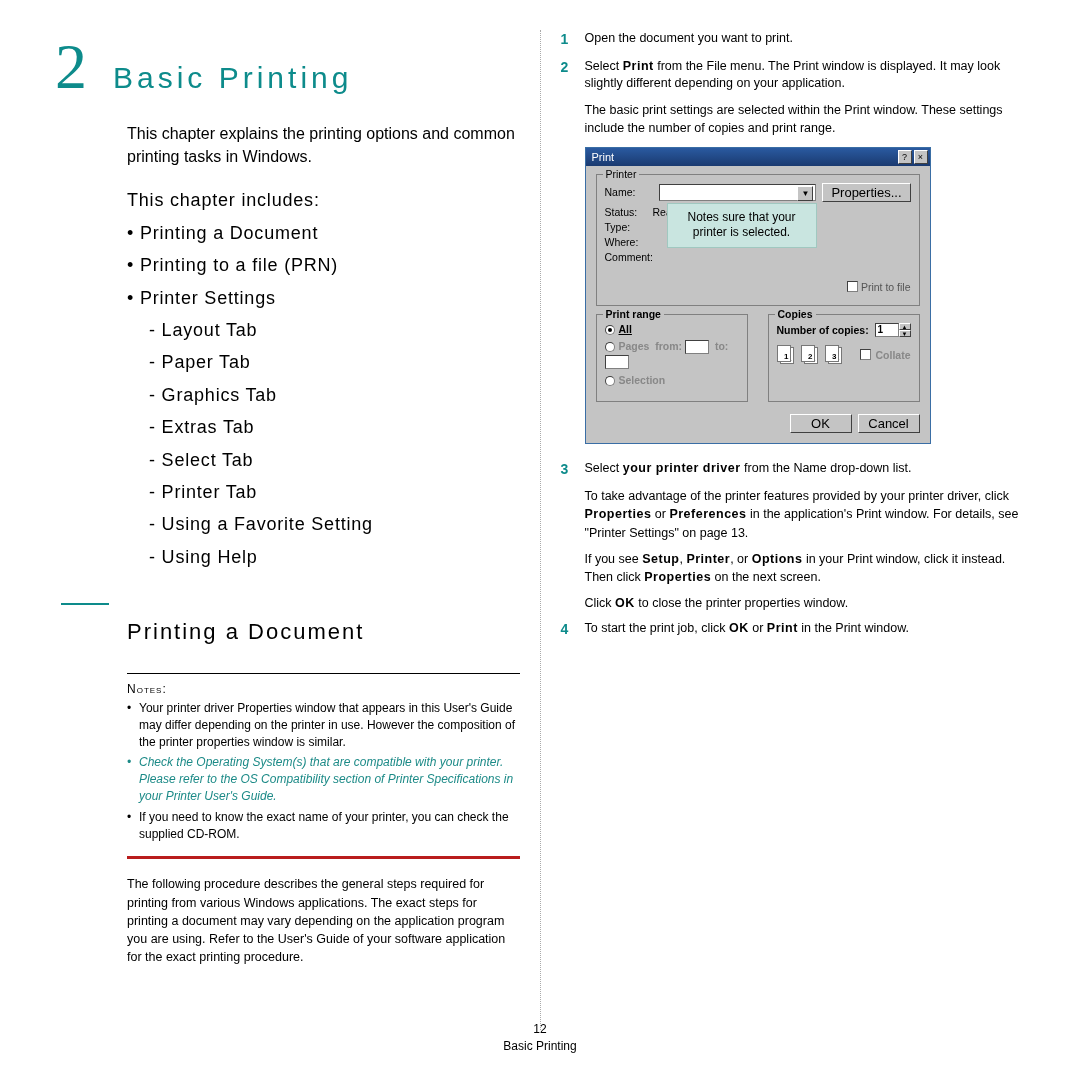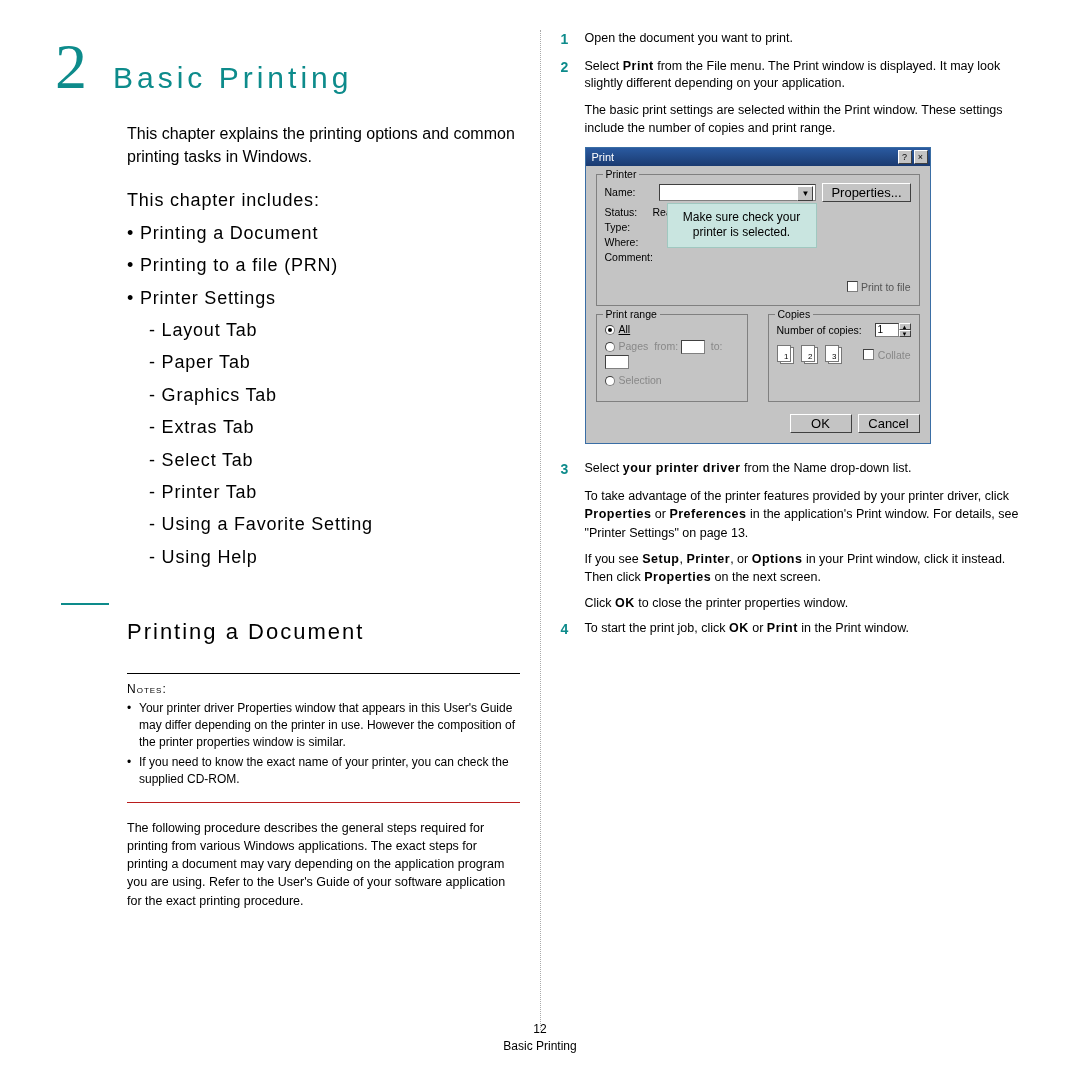--- a/index.html
+++ b/index.html
@@ -51,21 +51,21 @@
   }
   .section-h {
     font-size: 22px;
     letter-spacing: 2px;
     font-weight: 400;
     margin-left: 72px;
   }
   .notes-box {
     margin: 28px 0 0 72px;
     border-top: 1px solid #000;
-    border-bottom: 1px solid #b91c1c;
+    border-bottom: 3px solid #b91c1c;
     padding: 8px 0 10px 0;
     font-size: 12px;
   }
   .notes-label { font-variant: small-caps; letter-spacing: 1px; font-size: 12px; margin-bottom: 4px; }
   .notes-box ul { list-style: none; }
   .notes-box li { position: relative; padding-left: 12px; line-height: 1.4; margin-bottom: 4px; }
   .notes-box li::before { content: "•"; position: absolute; left: 0; }
   .note-em { font-style: italic; color: #1c8a87; }
   .body-p { margin: 16px 0 0 72px; font-size: 12.5px; line-height: 1.45; }
 
@@ -143,21 +143,21 @@
     color: #000;
     position: absolute;
     left: 70px; top: 28px;
     width: 150px;
     text-align: center;
     line-height: 1.3;
   }
   .printer-group { position: relative; padding-bottom: 12px; }
   .chk { display: flex; align-items: center; gap: 3px; justify-content: flex-end; margin-top: 18px; font-size: 10.5px; color:#555; }
   .chkbox { width: 11px; height: 11px; background:#fff; border:1px solid #808080; border-top-color:#404040; border-left-color:#404040; }
-  .range-copies { display: flex; gap: 20px; }
+  .range-copies { display: flex; gap: 20px; font-weight: bold; }
   .range-copies .groupbox { flex: 1; }
   .radio { width: 10px; height: 10px; border-radius: 50%; border: 1px solid #808080; border-top-color:#404040; border-left-color:#404040; background:#fff; display:inline-block; vertical-align:middle; margin-right:4px; position:relative; }
   .radio.sel::after { content:""; position:absolute; left:2px; top:2px; width:4px; height:4px; background:#000; border-radius:50%; }
   .rangebox .row { margin-bottom: 5px; font-size:10.5px; }
   .disabled { color: #888; }
   .smallinput { width: 24px; height: 14px; background:#fff; border:1px solid #808080; border-top-color:#404040; border-left-color:#404040; display:inline-block; vertical-align:middle; font-size:10px; padding-left:2px; }
   .copies-row { display:flex; align-items:center; justify-content:space-between; font-size:10.5px; margin-bottom:8px; }
   .spinner { display:flex; align-items:center; }
   .spinner .smallinput { width: 24px; }
   .spin { width:12px; display:flex; flex-direction:column; }
@@ -206,20 +206,21 @@
       <div class="sub">Using Help</div>
     </div>
 
     <div class="section-rule"></div>
     <h2 class="section-h">Printing a Document</h2>
 
     <div class="notes-box">
       <div class="notes-label">Notes:</div>
       <ul>
         <li><span>Your printer driver Properties window that appears in this User's Guide may differ depending on the printer in use. However the composition of the printer properties window is similar.</span></li>
+        <li class="note-em"><span>Check the Operating System(s) that are compatible with your printer. Please refer to the OS Compatibility section of Printer Specifications in your Printer User's Guide.</span></li>
         <li><span>If you need to know the exact name of your printer, you can check the supplied CD-ROM.</span></li>
       </ul>
     </div>
 
     <p class="body-p">The following procedure describes the general steps required for printing from various Windows applications. The exact steps for printing a document may vary depending on the application program you are using. Refer to the User's Guide of your software application for the exact printing procedure.</p>
   </div>
 
   <div class="col">
     <ol class="steps">
       <li>
@@ -252,21 +253,21 @@
             <button class="btn3d">Properties...</button>
           </div>
           <div class="printer-info">
             <div class="printer-left">
               <div><span class="lbl" style="display:inline-block;width:48px">Status:</span><span>Ready</span></div>
               <div class="lbl">Type:</div>
               <div class="lbl">Where:</div>
               <div class="lbl">Comment:</div>
             </div>
           </div>
-          <div class="callout">Make sure check your printer is selected.</div>
+          <div class="callout">Notes sure that your printer is selected.</div>
           <div class="chk">
             <span class="chkbox"></span>
             <span>Print to file</span>
           </div>
         </div>
 
         <div class="range-copies">
           <div class="groupbox rangebox">
             <div class="gtitle">Print range</div>
             <div class="row"><span class="radio sel"></span><u>All</u></div>

